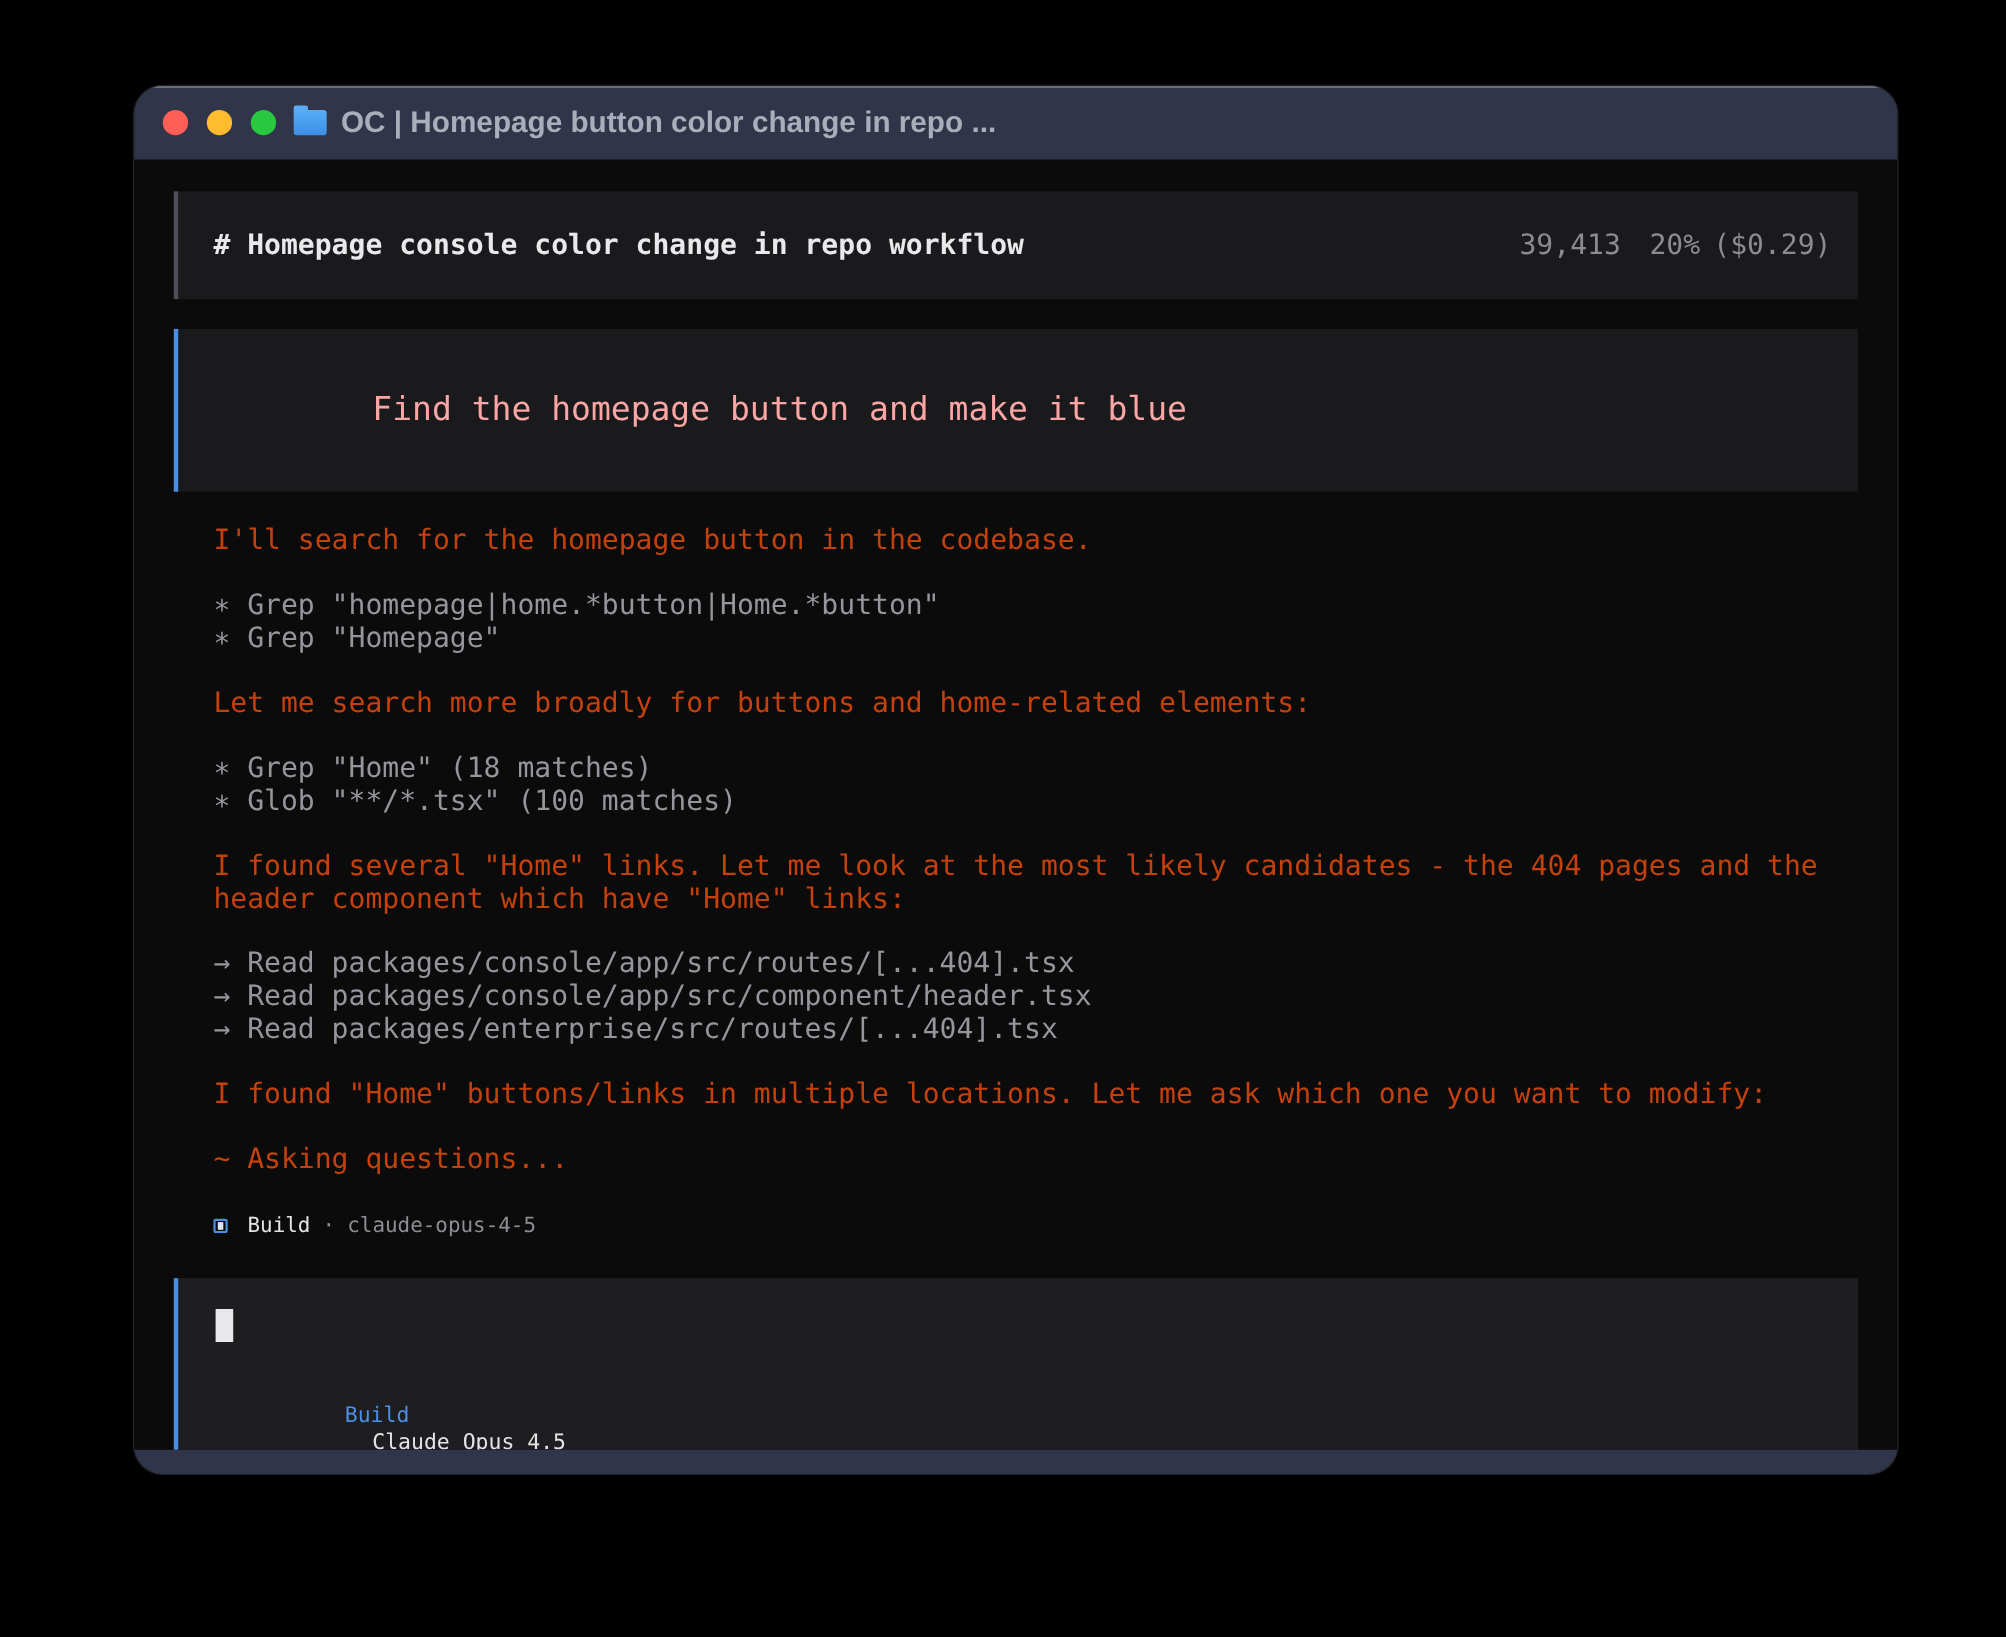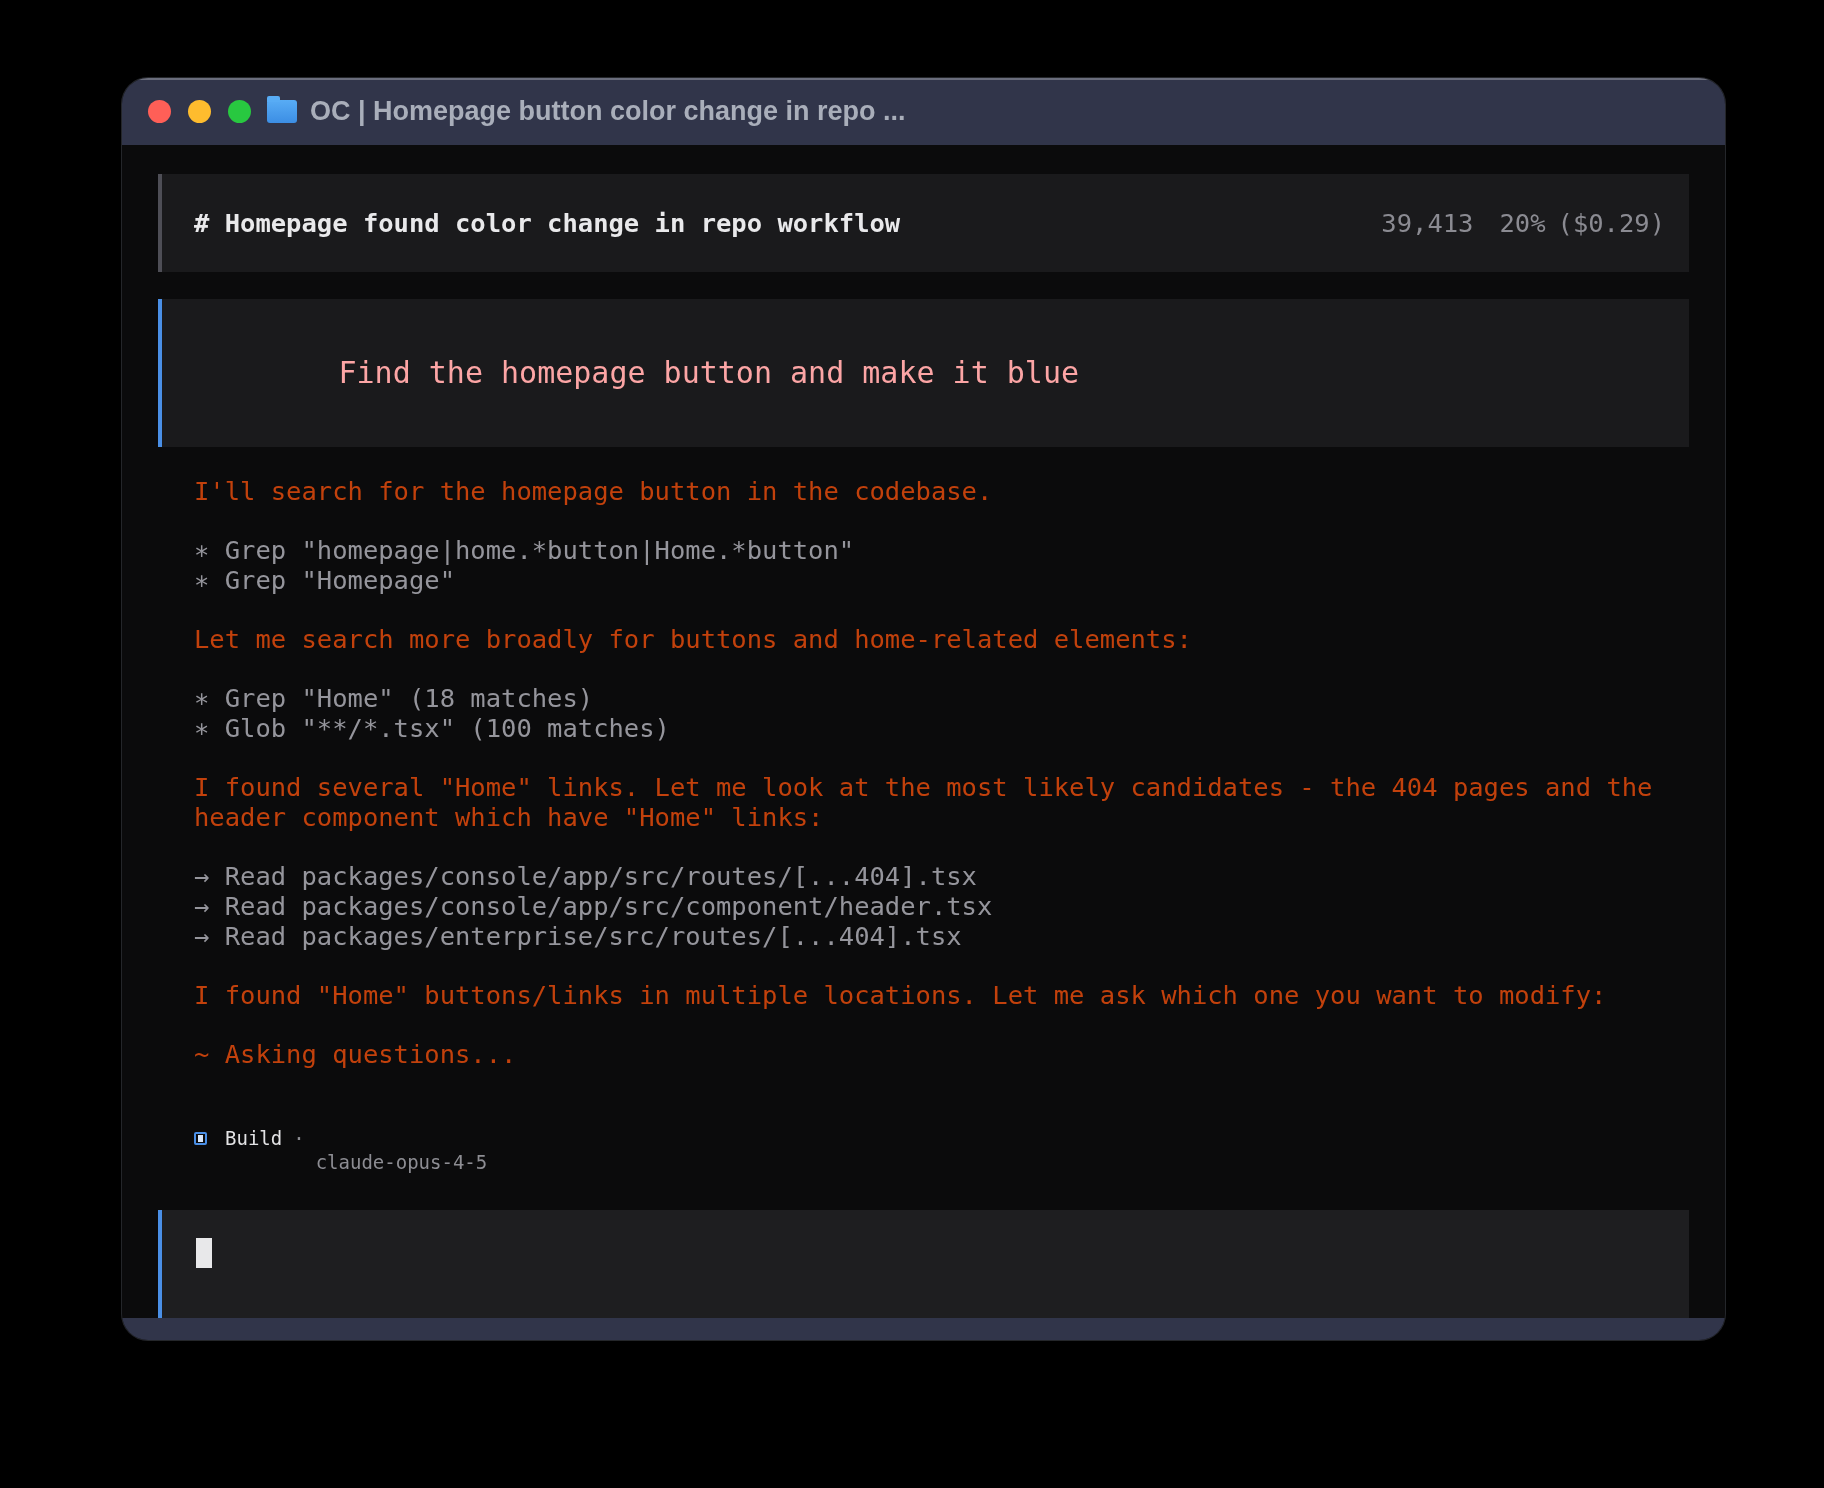--- a/index.html
+++ b/index.html
@@ -37,21 +37,21 @@
   .group.text{color:#c2410c;}
   .group.tool{color:#95959c;}
   
   .build-row{margin-top:34px;padding-left:36px;display:flex;align-items:center;
           font-size:19px;line-height:23px;white-space:pre;}
   .badge{width:9px;height:9px;border:2.5px solid #4a8fe6;border-radius:2px;display:flex;
           align-items:center;justify-content:center;flex:0 0 auto;}
   .badge::after{content:'';width:5px;height:7px;background:#d9e7fb;}
   .build-agent{color:#e3e3e5;margin-left:18px;}
   .build-sep{color:#8d8d93;margin:0 11px;}
-  .build-model{color:#8d8d93;margin-top:48px;}
+  .build-model{color:#8d8d93;}
   
   .input-block{margin-top:36px;border-left-color:#4a8fe6;background:#1e1e20;
           padding:28px 24px 17px 34px;}
   .cursor{width:16px;height:30px;background:#e8e8ea;}
   .model-row{margin-top:31px;font-size:19.5px;line-height:24px;white-space:pre;}
   .model-row .agent{color:#4a8fe6;}
   .model-row .model{color:#e3e3e5;margin-left:25px;}
   
   .footer-strip{height:22px;flex:0 0 22px;background:#31354a;}
 </style>
@@ -67,21 +67,21 @@
         <span class="tl yellow"></span>
         <span class="tl green"></span>
       </div>
       <span class="folder"></span>
       <span class="title-text">OC | Homepage button color change in repo ...</span>
     </div>
 
     <div class="term-body">
 
       <div class="block session-header-block">
-        <span class="session-title"># Homepage found color change in repo workflow</span>
+        <span class="session-title"># Homepage console color change in repo workflow</span>
         <span class="session-stats"><span>39,413</span><span class="ctx">20%</span><span class="cost">($0.29)</span></span>
       </div>
 
       <div class="block user-block">
         <span>Find the homepage button and make it blue</span>
       </div>
 
       <div id="conversation">
           <div class="group text"><div class="line">I'll search for the homepage button in the codebase.</div></div>
           <div class="group tool"><div class="line">∗ Grep "homepage|home.*button|Home.*button"</div><div class="line">∗ Grep "Homepage"</div></div>

